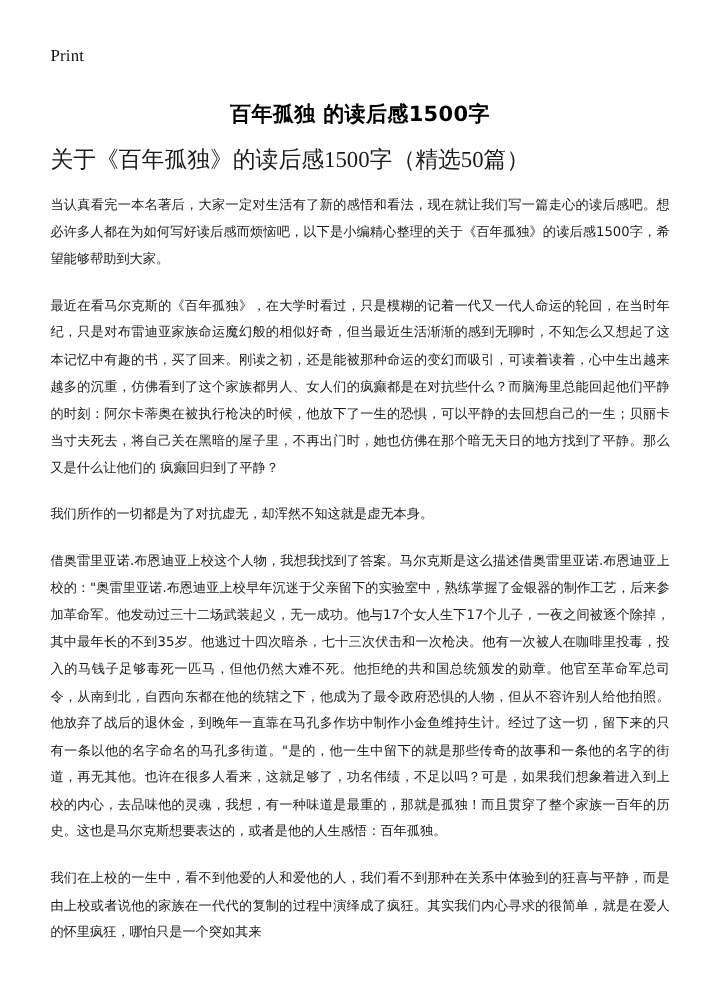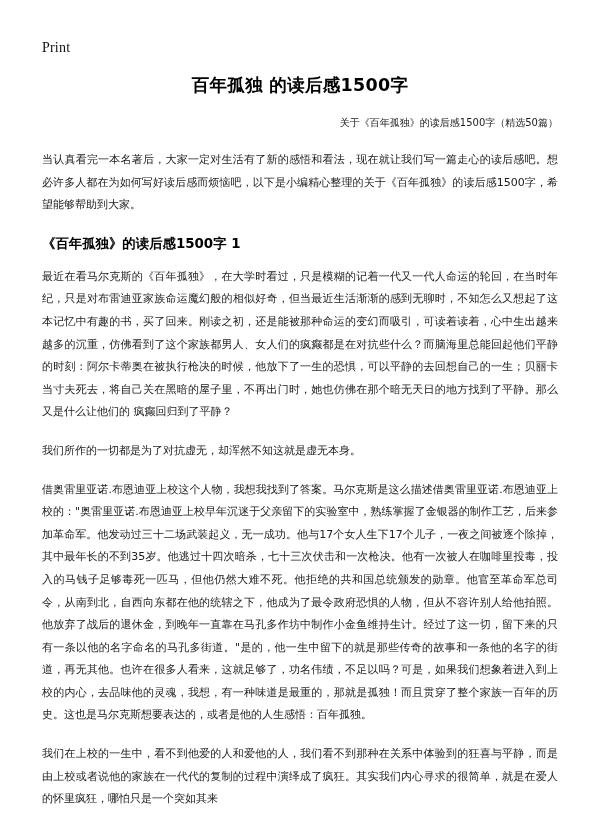--- a/index.html
+++ b/index.html
@@ -42,30 +42,31 @@
     width: 516px;
   }
 
   .doc-title {
     font-family: "DejaVu Sans", "Liberation Sans", sans-serif;
     font-size: 17.5px;
     font-weight: bold;
     text-align: center;
     line-height: 26px;
     color: #000;
-    margin: 0 0 14px 0;
+    margin: 11px 0 14px 0;
     letter-spacing: 0.3px;
   }
 
   .subtitle {
-    font-size: 10px;
+    font-size: 19px;
     line-height: 21px;
     color: #1a1a1a;
     margin: 0 0 16px 0;
-    text-align: right;
+    text-align: left;
+    font-family: Liberation Serif, serif;
   }
 
   .section-heading {
     font-size: 13.4px;
     font-weight: bold;
     line-height: 22px;
     color: #000;
     margin: 16px 0 11px 0;
   }
 
@@ -91,21 +92,20 @@
   <div class="print-label">Print</div>
 
   <div class="content">
 
     <h1 class="doc-title">百年孤独  的读后感1500字</h1>
 
     <p class="subtitle">关于《百年孤独》的读后感1500字（精选50篇）</p>
 
     <p class="para">当认真看完一本名著后，大家一定对生活有了新的感悟和看法，现在就让我们写一篇走心的读后感吧。想必许多人都在为如何写好读后感而烦恼吧，以下是小编精心整理的关于《百年孤独》的读后感1500字，希望能够帮助到大家。</p>
 
-    <h2 class="section-heading">《百年孤独》的读后感1500字 1</h2>
 
     <p class="para">最近在看马尔克斯的《百年孤独》，在大学时看过，只是模糊的记着一代又一代人命运的轮回，在当时年纪，只是对布雷迪亚家族命运魔幻般的相似好奇，但当最近生活渐渐的感到无聊时，不知怎么又想起了这本记忆中有趣的书，买了回来。刚读之初，还是能被那种命运的变幻而吸引，可读着读着，心中生出越来越多的沉重，仿佛看到了这个家族都男人、女人们的疯癫都是在对抗些什么？而脑海里总能回起他们平静的时刻：阿尔卡蒂奥在被执行枪决的时候，他放下了一生的恐惧，可以平静的去回想自己的一生；贝丽卡当寸夫死去，将自己关在黑暗的屋子里，不再出门时，她也仿佛在那个暗无天日的地方找到了平静。那么又是什么让他们的 疯癫回归到了平静？</p>
 
     <p class="para">我们所作的一切都是为了对抗虚无，却浑然不知这就是虚无本身。</p>
 
     <p class="para">借奥雷里亚诺.布恩迪亚上校这个人物，我想我找到了答案。马尔克斯是这么描述借奥雷里亚诺.布恩迪亚上校的："奥雷里亚诺.布恩迪亚上校早年沉迷于父亲留下的实验室中，熟练掌握了金银器的制作工艺，后来参加革命军。他发动过三十二场武装起义，无一成功。他与17个女人生下17个儿子，一夜之间被逐个除掉，其中最年长的不到35岁。他逃过十四次暗杀，七十三次伏击和一次枪决。他有一次被人在咖啡里投毒，投入的马钱子足够毒死一匹马，但他仍然大难不死。他拒绝的共和国总统颁发的勋章。他官至革命军总司令，从南到北，自西向东都在他的统辖之下，他成为了最令政府恐惧的人物，但从不容许别人给他拍照。他放弃了战后的退休金，到晚年一直靠在马孔多作坊中制作小金鱼维持生计。经过了这一切，留下来的只有一条以他的名字命名的马孔多街道。"是的，他一生中留下的就是那些传奇的故事和一条他的名字的街道，再无其他。也许在很多人看来，这就足够了，功名伟绩，不足以吗？可是，如果我们想象着进入到上校的内心，去品味他的灵魂，我想，有一种味道是最重的，那就是孤独！而且贯穿了整个家族一百年的历史。这也是马尔克斯想要表达的，或者是他的人生感悟：百年孤独。</p>
 
     <p class="para">我们在上校的一生中，看不到他爱的人和爱他的人，我们看不到那种在关系中体验到的狂喜与平静，而是由上校或者说他的家族在一代代的复制的过程中演绎成了疯狂。其实我们内心寻求的很简单，就是在爱人的怀里疯狂，哪怕只是一个突如其来</p>
 
   </div>

